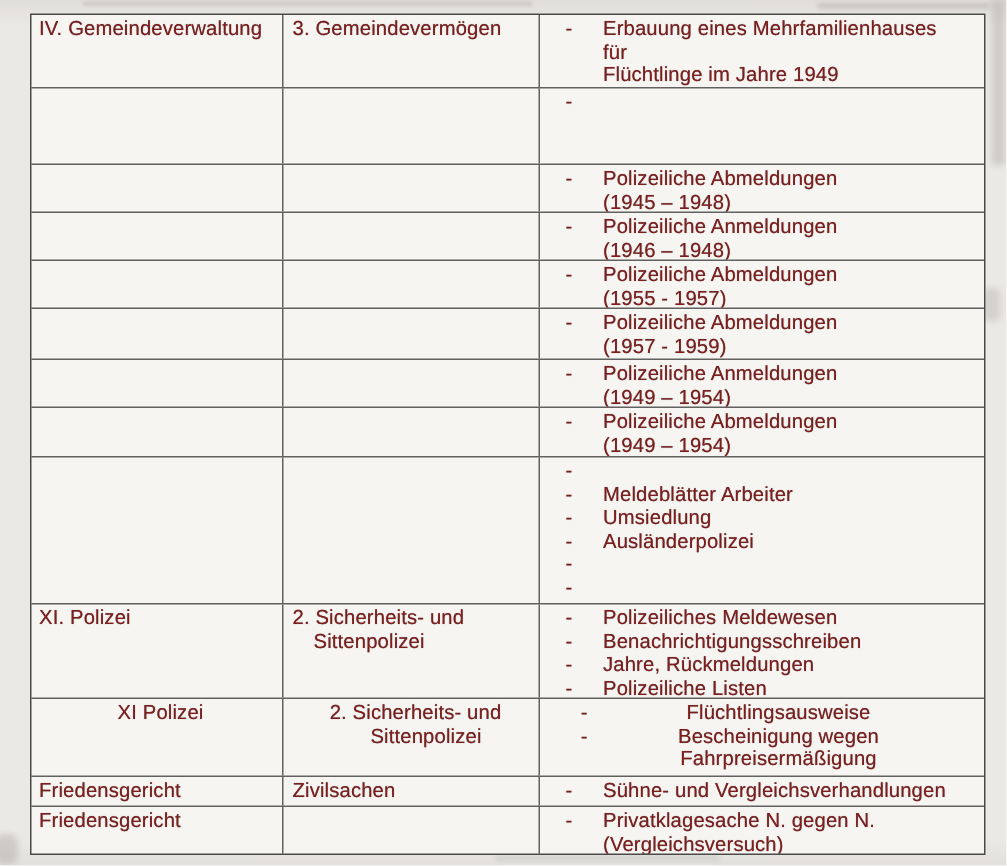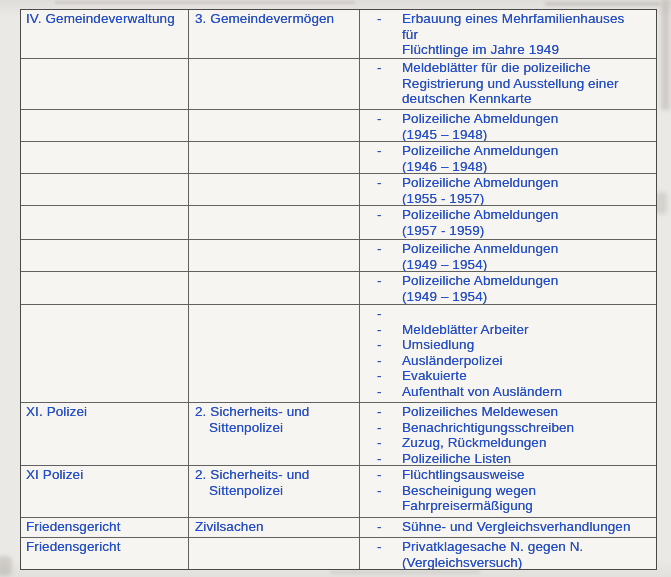--- a/index.html
+++ b/index.html
@@ -3,21 +3,21 @@
 <meta charset="utf-8">
 <style>
   html,body{margin:0;padding:0;}
   #stage{
     position:relative;width:671px;height:577px;overflow:hidden;
     background:#ebe9e6;
     background-image:
       radial-gradient(ellipse 420px 260px at 55% 45%, rgba(255,255,255,0.30), rgba(255,255,255,0) 70%),
       linear-gradient(180deg, rgba(120,115,108,0.10) 0%, rgba(120,115,108,0) 3%, rgba(120,115,108,0) 97%, rgba(120,115,108,0.08) 100%);
     font-family:"Liberation Sans","DejaVu Sans",sans-serif;
-    color:#1d4ed8;
+    color:#7f1d1d;
   }
   .archive-table{
     position:absolute;left:20px;top:9px;width:637px;box-sizing:border-box;
     border:1.5px solid rgba(58,58,58,0.92);
     background:#f6f5f2;
   }
   .row{display:flex;box-sizing:border-box;}
   .row + .row{border-top:1px solid rgba(70,70,70,0.85);}
   .cell{box-sizing:border-box;padding-top:1px;overflow:hidden;}
   .c1{width:167px;padding-left:5px;}
@@ -79,23 +79,20 @@
       <div class="row" style="height: 51px;">
         <div class="cell c1">
           <div class="txt"></div>
         </div>
         <div class="cell c2">
           <div class="txt hang"></div>
         </div>
         <div class="cell c3">
           <div class="item">
             <div class="bullet">-</div>
-            <div class="itext">Meldeblätter für die polizeiliche
-Registrierung und Ausstellung einer
-deutschen Kennkarte</div>
           </div>
         </div>
       </div>
       <div class="row" style="height: 32px;">
         <div class="cell c1">
           <div class="txt"></div>
         </div>
         <div class="cell c2">
           <div class="txt hang"></div>
         </div>
@@ -200,25 +197,23 @@
           <div class="item">
             <div class="bullet">-</div>
             <div class="itext">Umsiedlung</div>
           </div>
           <div class="item">
             <div class="bullet">-</div>
             <div class="itext">Ausländerpolizei</div>
           </div>
           <div class="item">
             <div class="bullet">-</div>
-            <div class="itext">Evakuierte</div>
-          </div>
-          <div class="item">
-            <div class="bullet">-</div>
-            <div class="itext">Aufenthalt von Ausländern</div>
+          </div>
+          <div class="item">
+            <div class="bullet">-</div>
           </div>
         </div>
       </div>
       <div class="row" style="height: 63px;">
         <div class="cell c1">
           <div class="txt">XI. Polizei</div>
         </div>
         <div class="cell c2">
           <div class="txt hang">2. Sicherheits- und
 Sittenpolizei</div>
@@ -227,29 +222,29 @@
           <div class="item">
             <div class="bullet">-</div>
             <div class="itext">Polizeiliches Meldewesen</div>
           </div>
           <div class="item">
             <div class="bullet">-</div>
             <div class="itext">Benachrichtigungsschreiben</div>
           </div>
           <div class="item">
             <div class="bullet">-</div>
-            <div class="itext">Zuzug, Rückmeldungen</div>
+            <div class="itext">Jahre, Rückmeldungen</div>
           </div>
           <div class="item">
             <div class="bullet">-</div>
             <div class="itext">Polizeiliche Listen</div>
           </div>
         </div>
       </div>
-      <div class="row" style="height: 52px;">
+      <div class="row" style="height: 52px; text-align: center;">
         <div class="cell c1">
           <div class="txt">XI Polizei</div>
         </div>
         <div class="cell c2">
           <div class="txt hang">2. Sicherheits- und
 Sittenpolizei</div>
         </div>
         <div class="cell c3">
           <div class="item">
             <div class="bullet">-</div>

